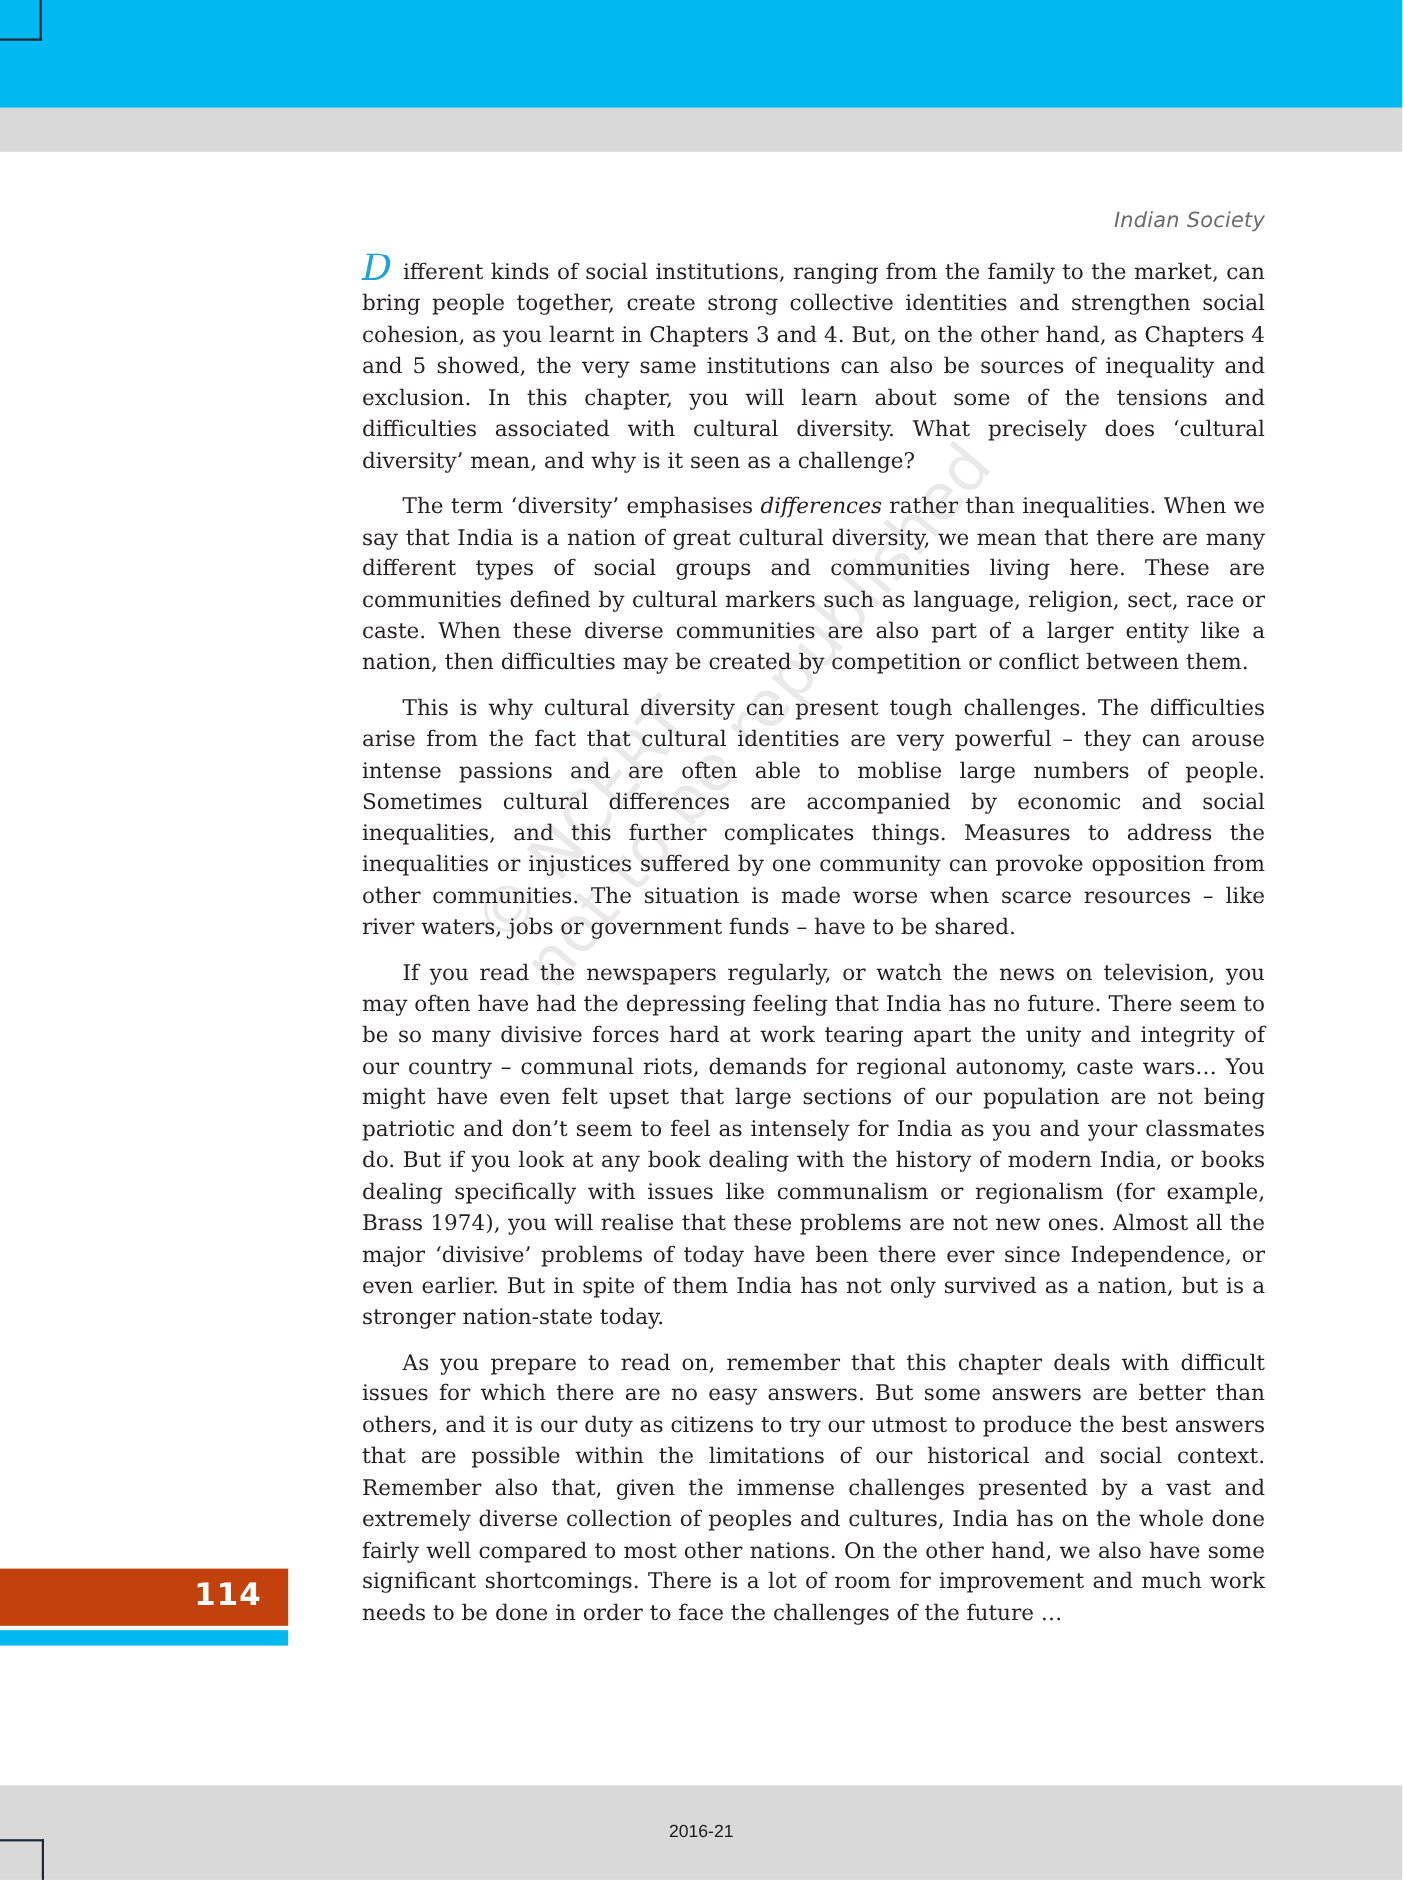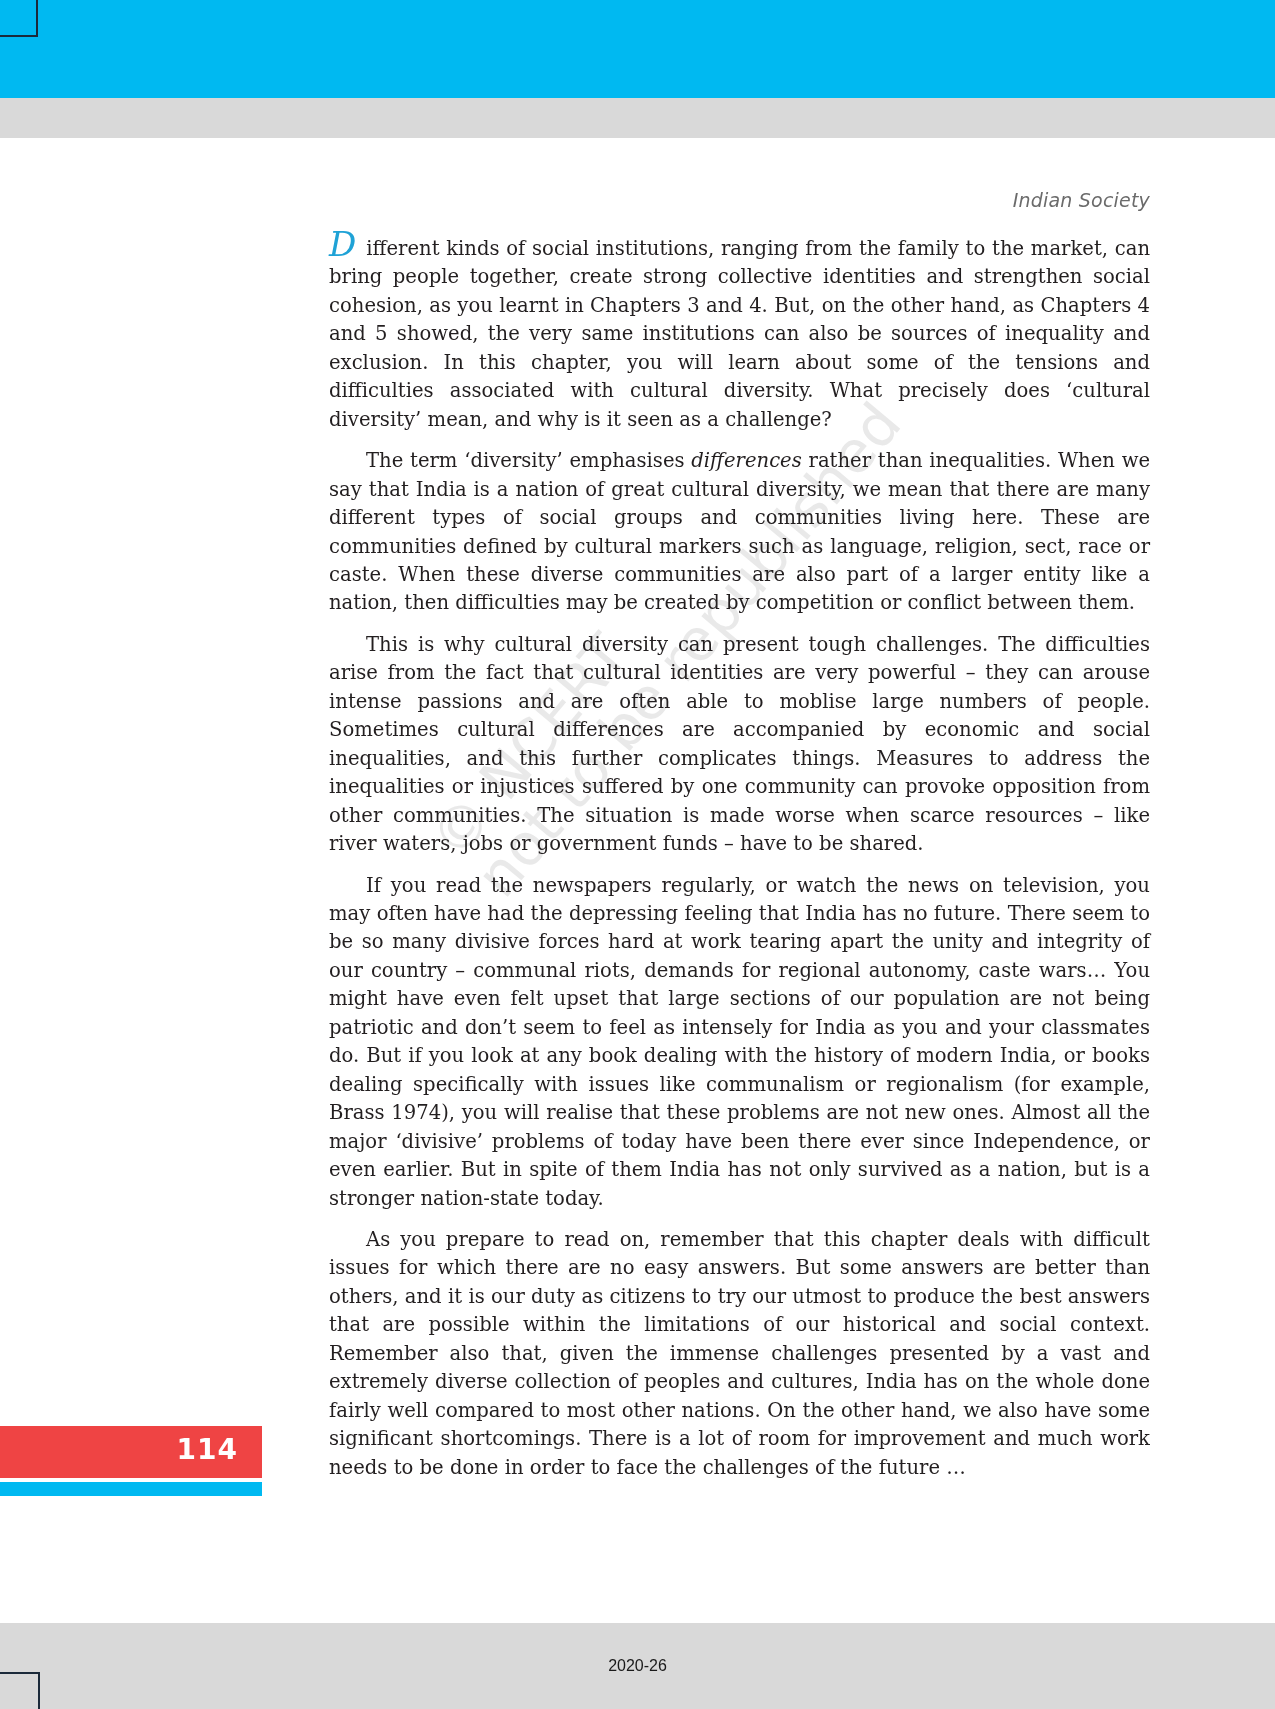--- a/index.html
+++ b/index.html
@@ -21,21 +21,21 @@
   .para.first { text-indent: 0; }
   .dropcap { font-family: "DejaVu Serif", "Liberation Serif", serif; font-style: italic;
     color: #1fa2d6; font-size: 34px; line-height: 20px; margin-right: 10px;
     display: inline-block; transform: translateY(1px); }
   .para em { }
   .watermark { position: absolute; left: 420px; top: 830px; width: 520px;
     transform: rotate(-50deg); transform-origin: left top;
     font-family: "DejaVu Sans", "Liberation Sans", sans-serif;
     color: rgba(120,120,120,0.16); font-size: 58px; line-height: 60px; pointer-events: none; }
   .watermark div { white-space: nowrap; }
-  .page-box { position: absolute; left: 0; top: 1426px; width: 262px; height: 52px; background: #ef4444; }
+  .page-box { position: absolute; left: 0; top: 1426px; width: 262px; height: 52px; background: #c2410c; }
   .page-num { position: absolute; right: 24px; top: 7px; color: #ffffff;
     font-family: "DejaVu Sans", "Liberation Sans", sans-serif; font-weight: bold; font-size: 28px; letter-spacing: 1px; }
   .page-strip { position: absolute; left: 0; top: 1482px; width: 262px; height: 14px; background: #00b9f1; }
   .footer { position: absolute; left: 0; top: 1623px; width: 1275px; height: 86px; background: #d9d9d9; }
   .footer-year { position: absolute; left: 0; width: 1275px; top: 34px; text-align: center;
     font-family: "Liberation Sans", sans-serif; font-size: 16px; color: #1a1a1a; }
   .crop-bottom { position: absolute; left: 0; top: 1672px; width: 40px; height: 37px;
     border-top: 2px solid #1b2a3a; border-right: 2px solid #1b2a3a; box-sizing: border-box; }
 </style>
 </head>
@@ -59,15 +59,15 @@
   <p class="para">If you read the newspapers regularly, or watch the news on television, you may often have had the depressing feeling that India has no future.  There seem to be so many divisive forces hard at work tearing apart the unity and integrity of our country – communal riots, demands for regional autonomy, caste wars…  You might have even felt upset that large sections of our population are not being patriotic and don’t seem to feel as intensely for India as you and your classmates do.  But if you look at any book dealing with the history of modern India, or books dealing specifically with issues like communalism or regionalism (for example, Brass 1974), you will realise that these problems are not new ones.  Almost all the major ‘divisive’ problems of today have been there ever since Independence, or even earlier.  But in spite of them India has not only survived as a nation, but is a stronger nation-state today.</p>
   <p class="para">As you prepare to read on, remember that this chapter deals with difficult issues for which there are no easy answers.  But some answers are better than others, and it is our duty as citizens to try our utmost to produce the best answers that are possible within the limitations of our historical and social context.  Remember also that, given the immense challenges presented by a vast and extremely diverse collection of peoples and cultures, India has on the whole done fairly well compared to most other nations.  On the other hand, we also have some significant shortcomings.  There is a lot of room for improvement and much work needs to be done in order to face the challenges of the future …</p>
 </div>
 
 <div class="page-box">
   <span class="page-num">114</span>
 </div>
 <div class="page-strip"></div>
 
 <div class="footer">
-  <div class="footer-year">2020-26</div>
+  <div class="footer-year">2016-21</div>
 </div>
 <div class="crop-bottom"></div>
 
 </body></html>

